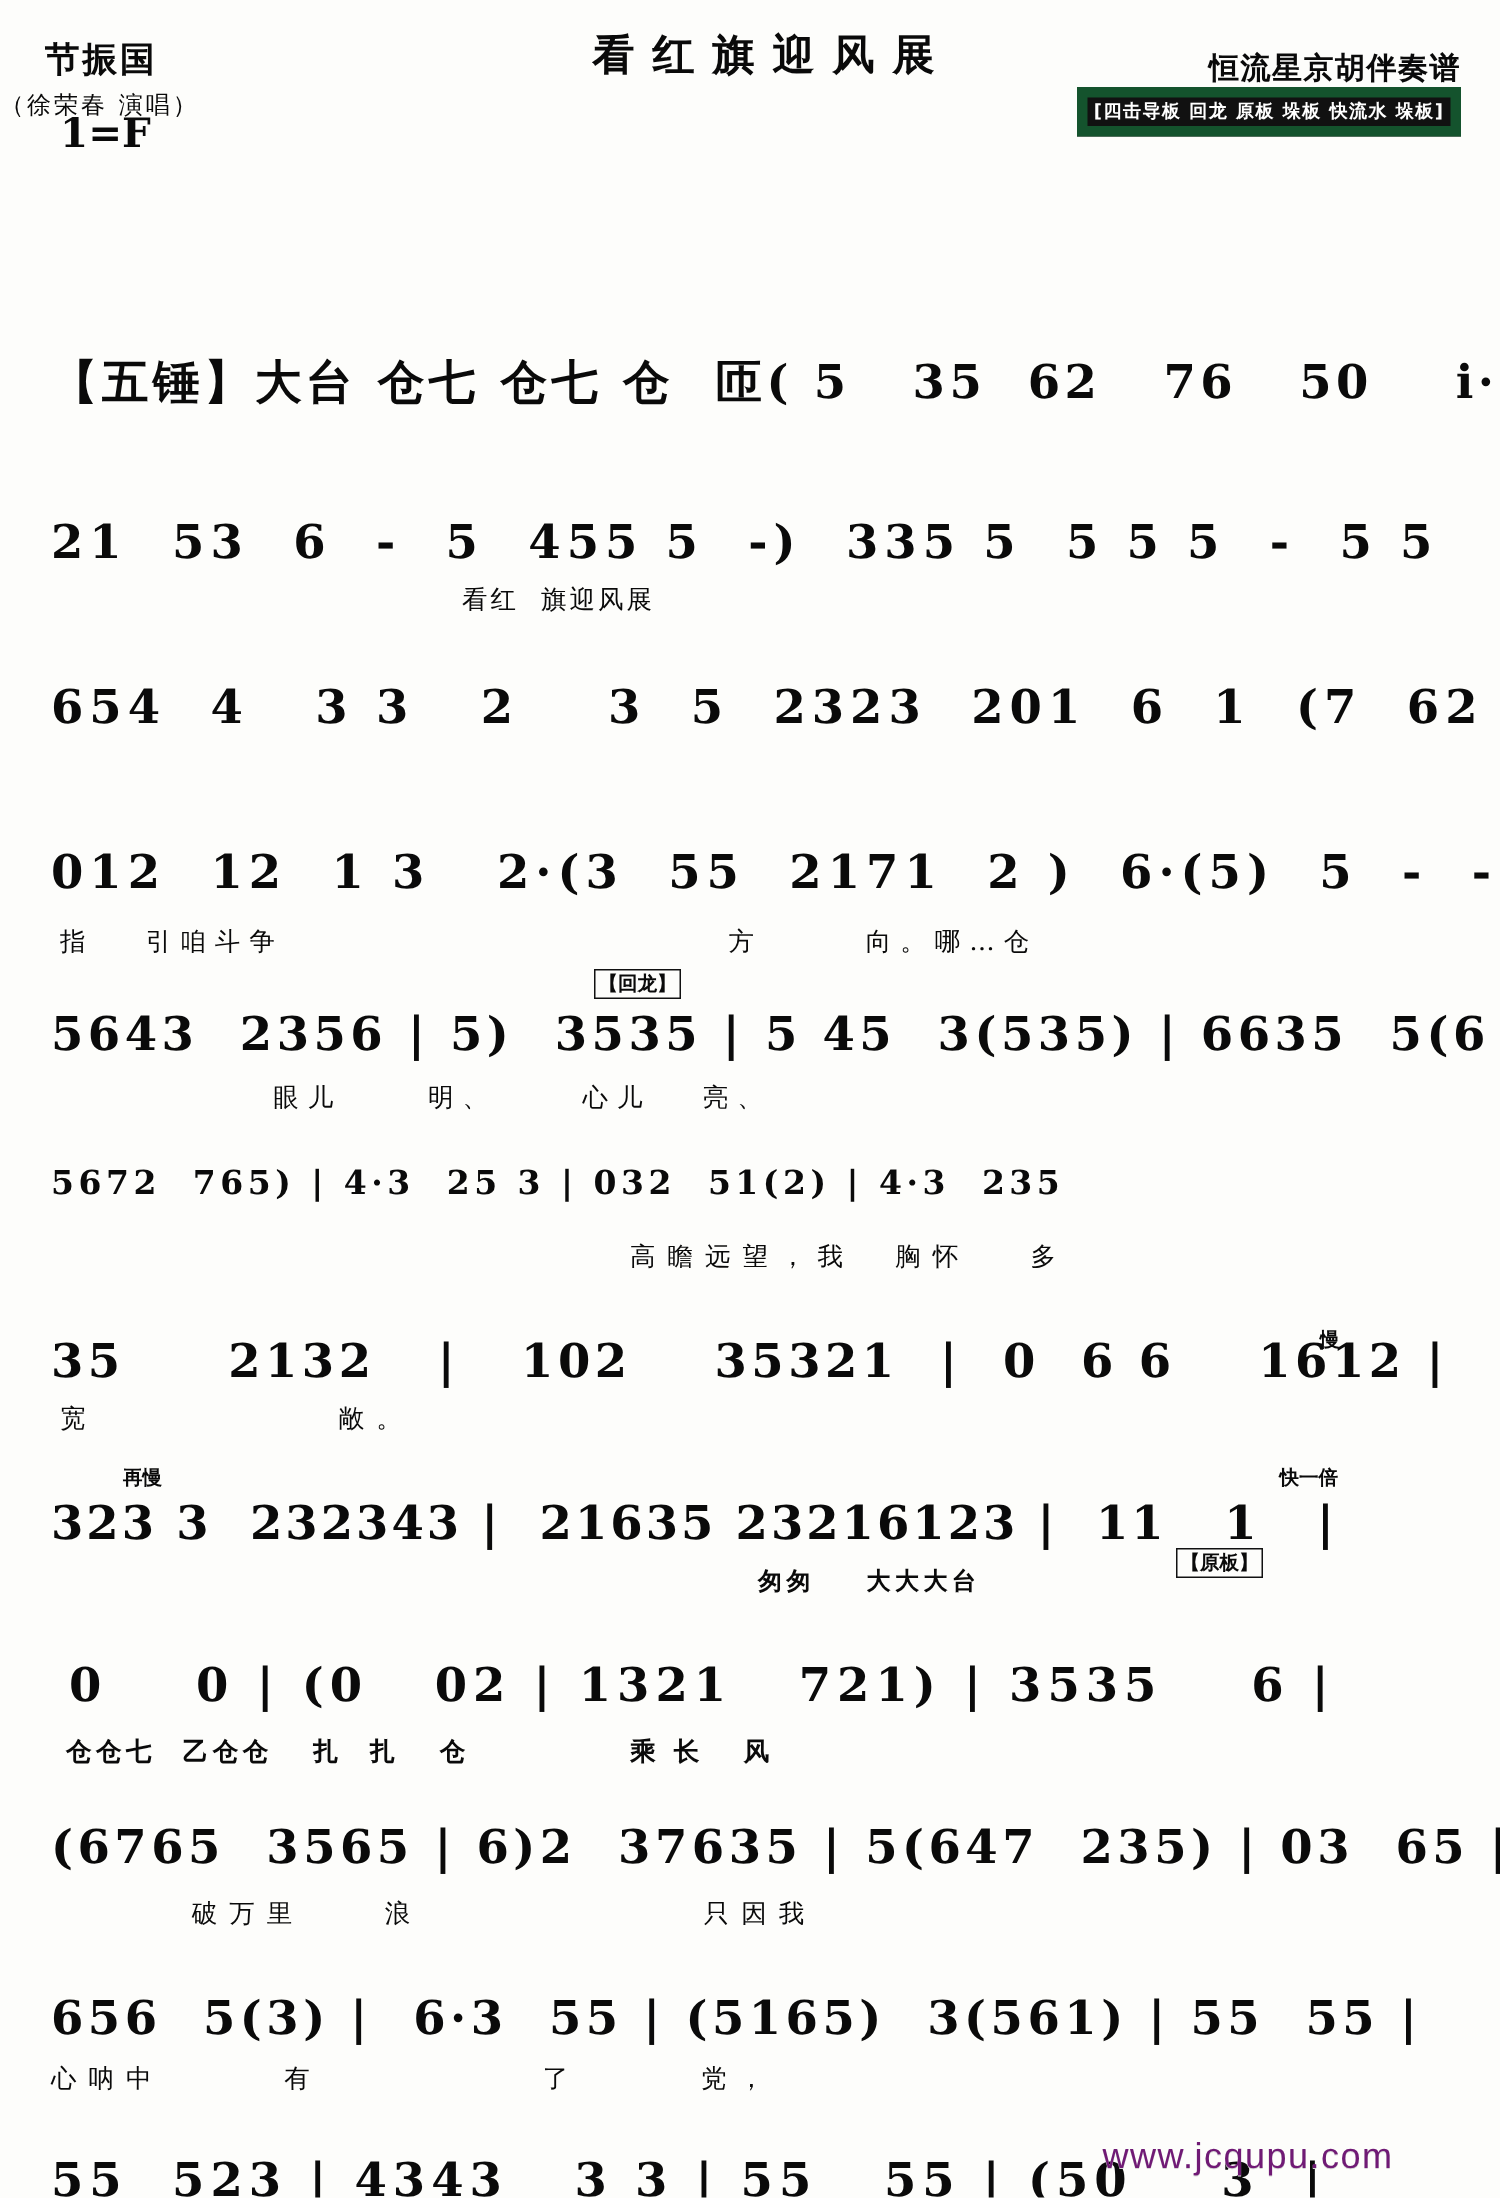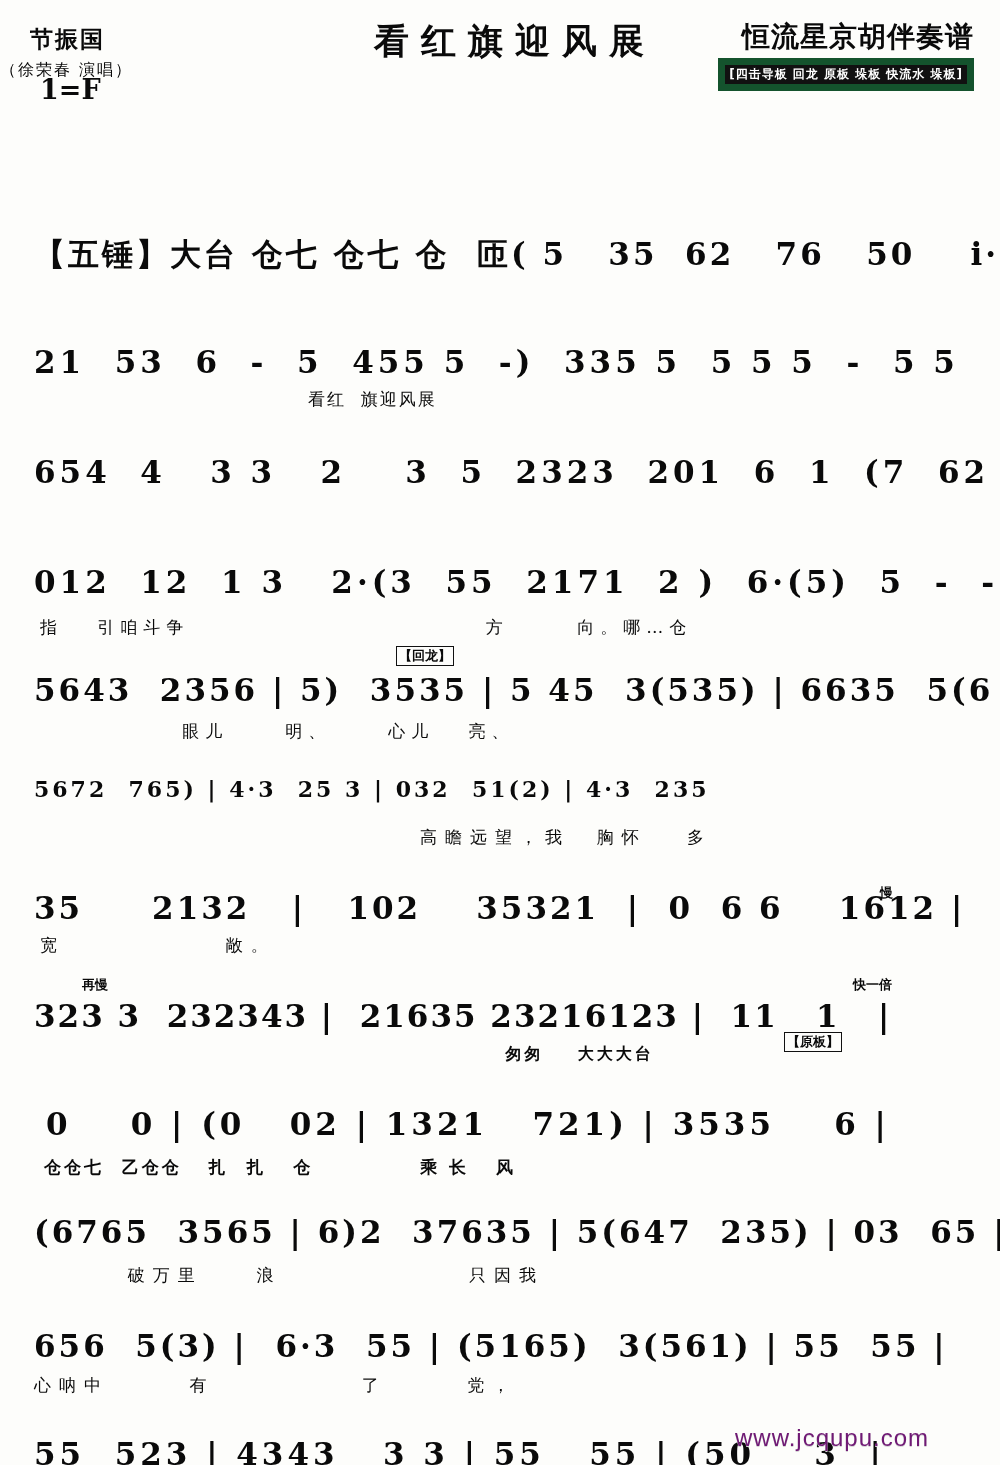--- a/index.html
+++ b/index.html
@@ -16,31 +16,31 @@
   
   .hdr{position:relative;height:110px;}
   .opera-name{
     position:absolute;left:30px;top:24px;
     font-family:"DejaVu Serif","Liberation Serif",serif;
     font-weight:bold;font-size:23px;letter-spacing:2px;
   }
   .title{
     position:absolute;left:0;right:0;top:18px;text-align:center;
     font-family:"DejaVu Serif","Liberation Serif",serif;
-    font-weight:bold;font-size:35px;letter-spacing:12px;padding-left:30px;
+    font-weight:bold;font-size:28px;letter-spacing:12px;padding-left:30px;
   }
   .subtitle{
     position:absolute;left:0;right:0;top:60px;text-align:left;
     font-family:"DejaVu Serif","Liberation Serif",serif;
     font-size:16px;letter-spacing:2px;
   }
   .credit{
-    position:absolute;right:26px;top:18px;
+    position:absolute;right:26px;top:32px;
     font-family:"DejaVu Serif","Liberation Serif",serif;
-    font-weight:bold;font-size:28px;letter-spacing:1px;
+    font-weight:bold;font-size:20px;letter-spacing:1px;
   }
   .tempo-box{
     position:absolute;right:26px;top:58px;
     border:7px solid #14532d;padding:1px 4px;
     font-size:12px;font-weight:bold;letter-spacing:1px;
     background:#111;color:#fff;
   }
   .key-sig{
     position:absolute;left:40px;top:74px;
     font-family:"DejaVu Serif","Liberation Serif",serif;

